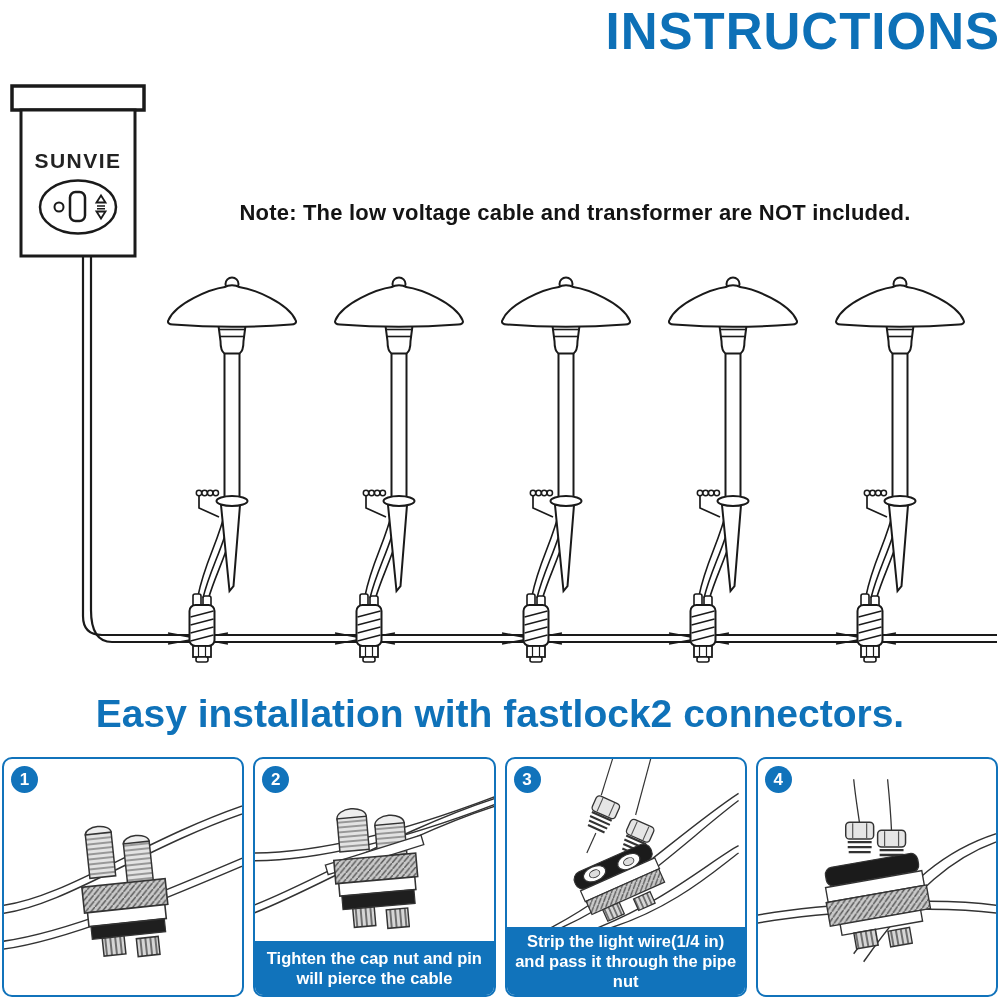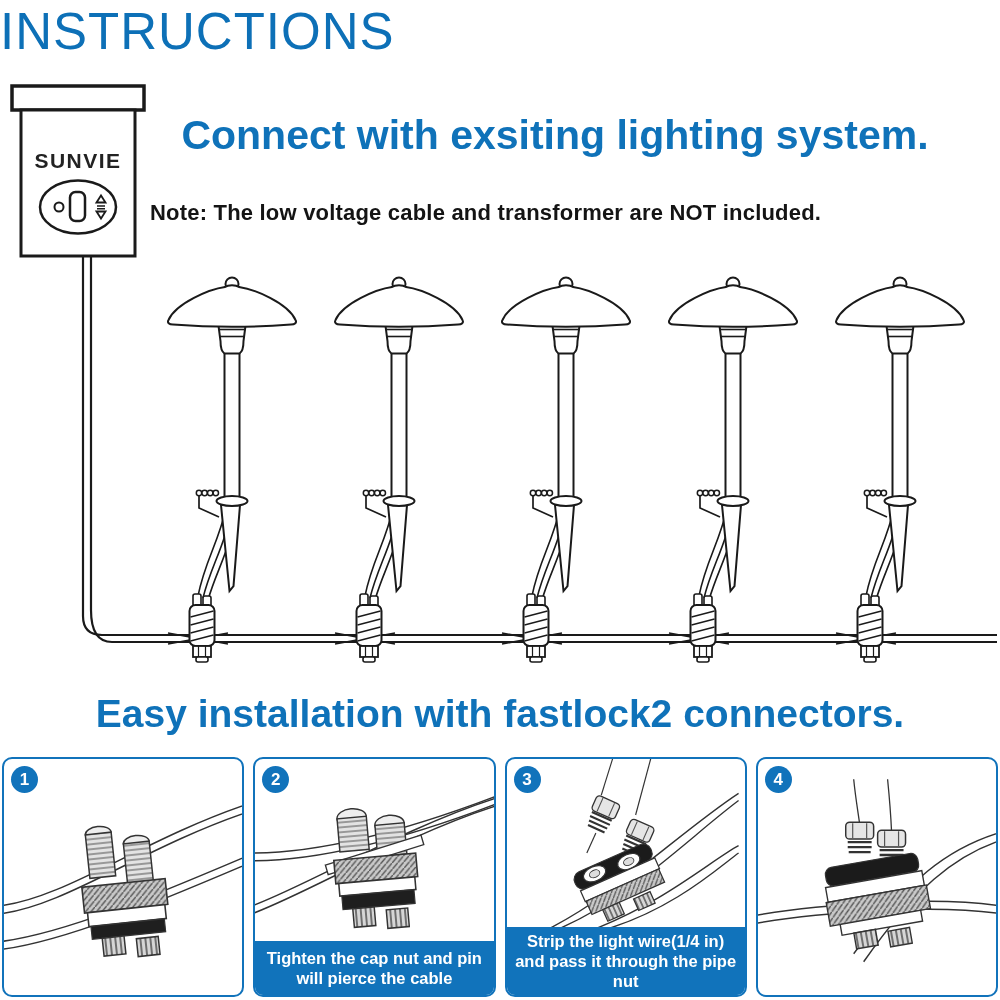--- a/index.html
+++ b/index.html
@@ -1,29 +1,29 @@
 <!DOCTYPE html>
 <html><head>
 <meta charset="utf-8">
 <style>
   html,body{margin:0;padding:0;background:#fff;}
   .stage{
     position:relative;width:1000px;height:1000px;background:#ffffff;
     font-family:"Liberation Sans",sans-serif;overflow:hidden;color:#1a1a1a;
   }
   .title{
-    position:absolute;top:2px;left:0;width:100%;text-align:left;
-    font-size:51px;font-weight:normal;color:#0d70b7;letter-spacing:1px;
+    position:absolute;top:2px;left:0;width:100%;text-align:right;
+    font-size:51px;font-weight:bold;color:#0d70b7;letter-spacing:1px;
   }
   .h-connect{
     position:absolute;top:112px;left:120px;width:870px;text-align:center;
     font-size:41px;font-weight:bold;color:#0f72b9;
   }
   .note{
-    position:absolute;top:200px;left:150px;width:850px;
+    position:absolute;top:200px;left:150px;width:850px;text-align:center;
     font-size:22px;font-weight:bold;color:#141414;letter-spacing:0.2px;
   }
   .h-install{
     position:absolute;top:692px;left:0;width:100%;text-align:center;
     font-size:39px;font-weight:bold;color:#0f72b9;
   }
   .diagram-svg{position:absolute;top:0;left:0;}
   .panels{
     position:absolute;top:757px;left:2px;width:996px;display:flex;gap:9px;
   }
@@ -116,21 +116,20 @@
     </g>
 
     <use href="#plight" transform="translate(232,0)"></use>
     <use href="#plight" transform="translate(399,0)"></use>
     <use href="#plight" transform="translate(566,0)"></use>
     <use href="#plight" transform="translate(733,0)"></use>
     <use href="#plight" transform="translate(900,0)"></use>
   </svg>
 
   <div class="title">INSTRUCTIONS</div>
-  <div class="h-connect">Connect with exsiting lighting system.</div>
   <div class="note">Note: The low voltage cable and transformer are NOT included.</div>
   <div class="h-install">Easy installation with fastlock2 connectors.</div>
 
   <div class="panels">
 
     <div class="panel">
       <div class="badge">1</div>
       <div class="art">
         <svg viewBox="0 0 239 186">
           <defs>

